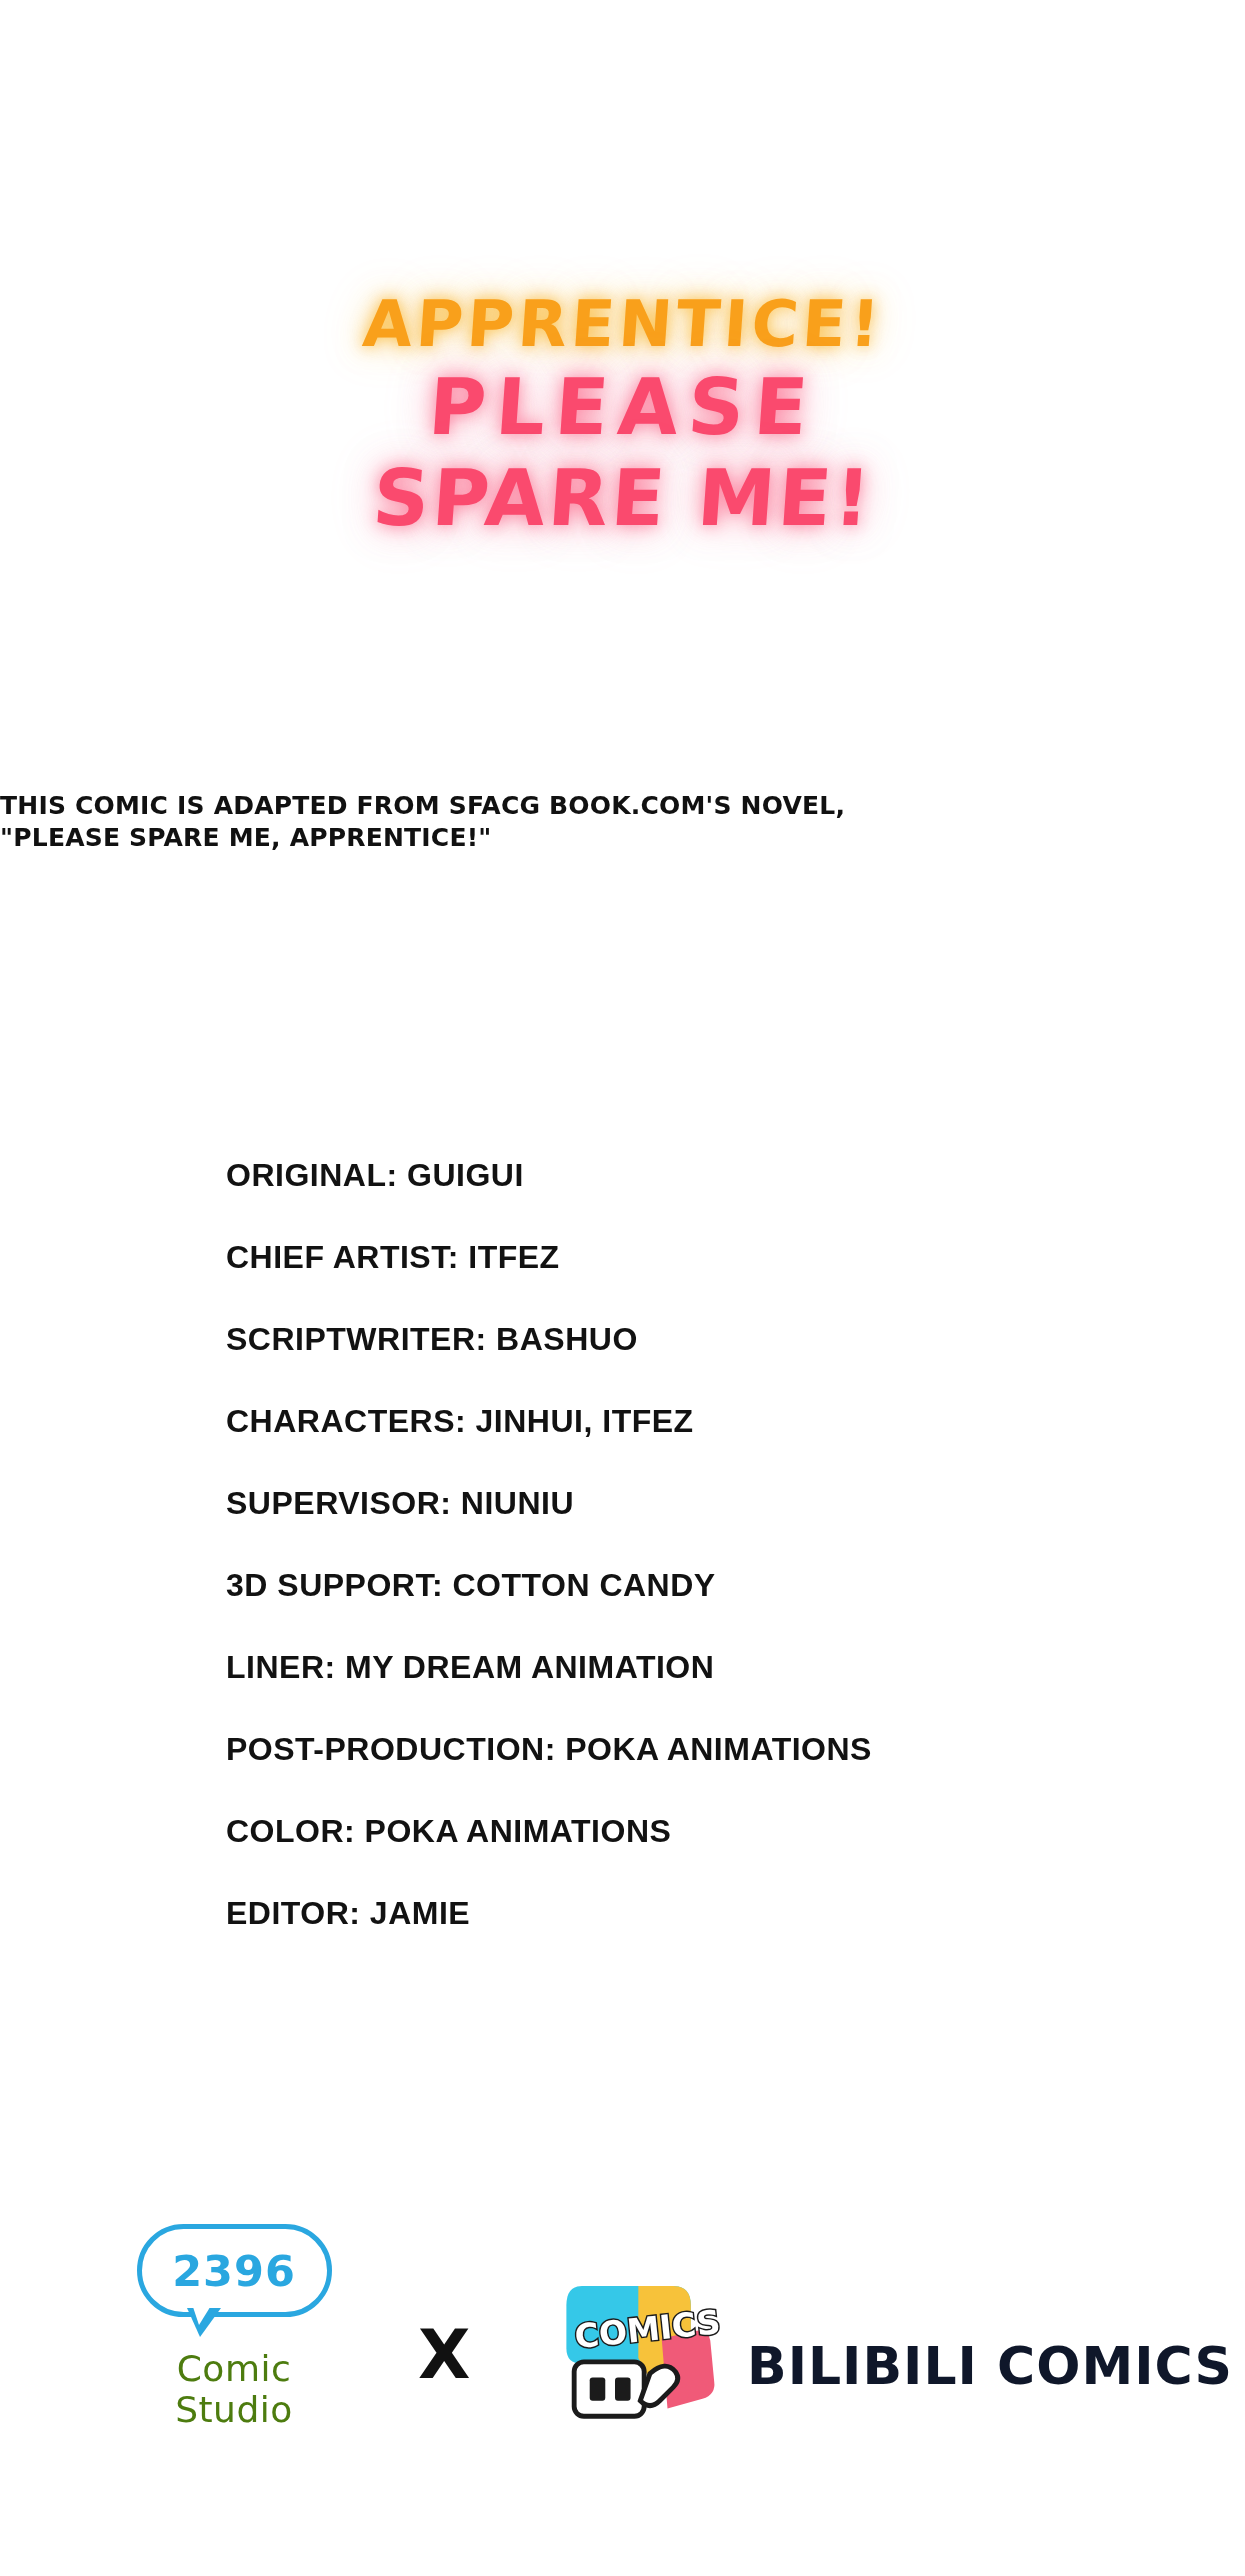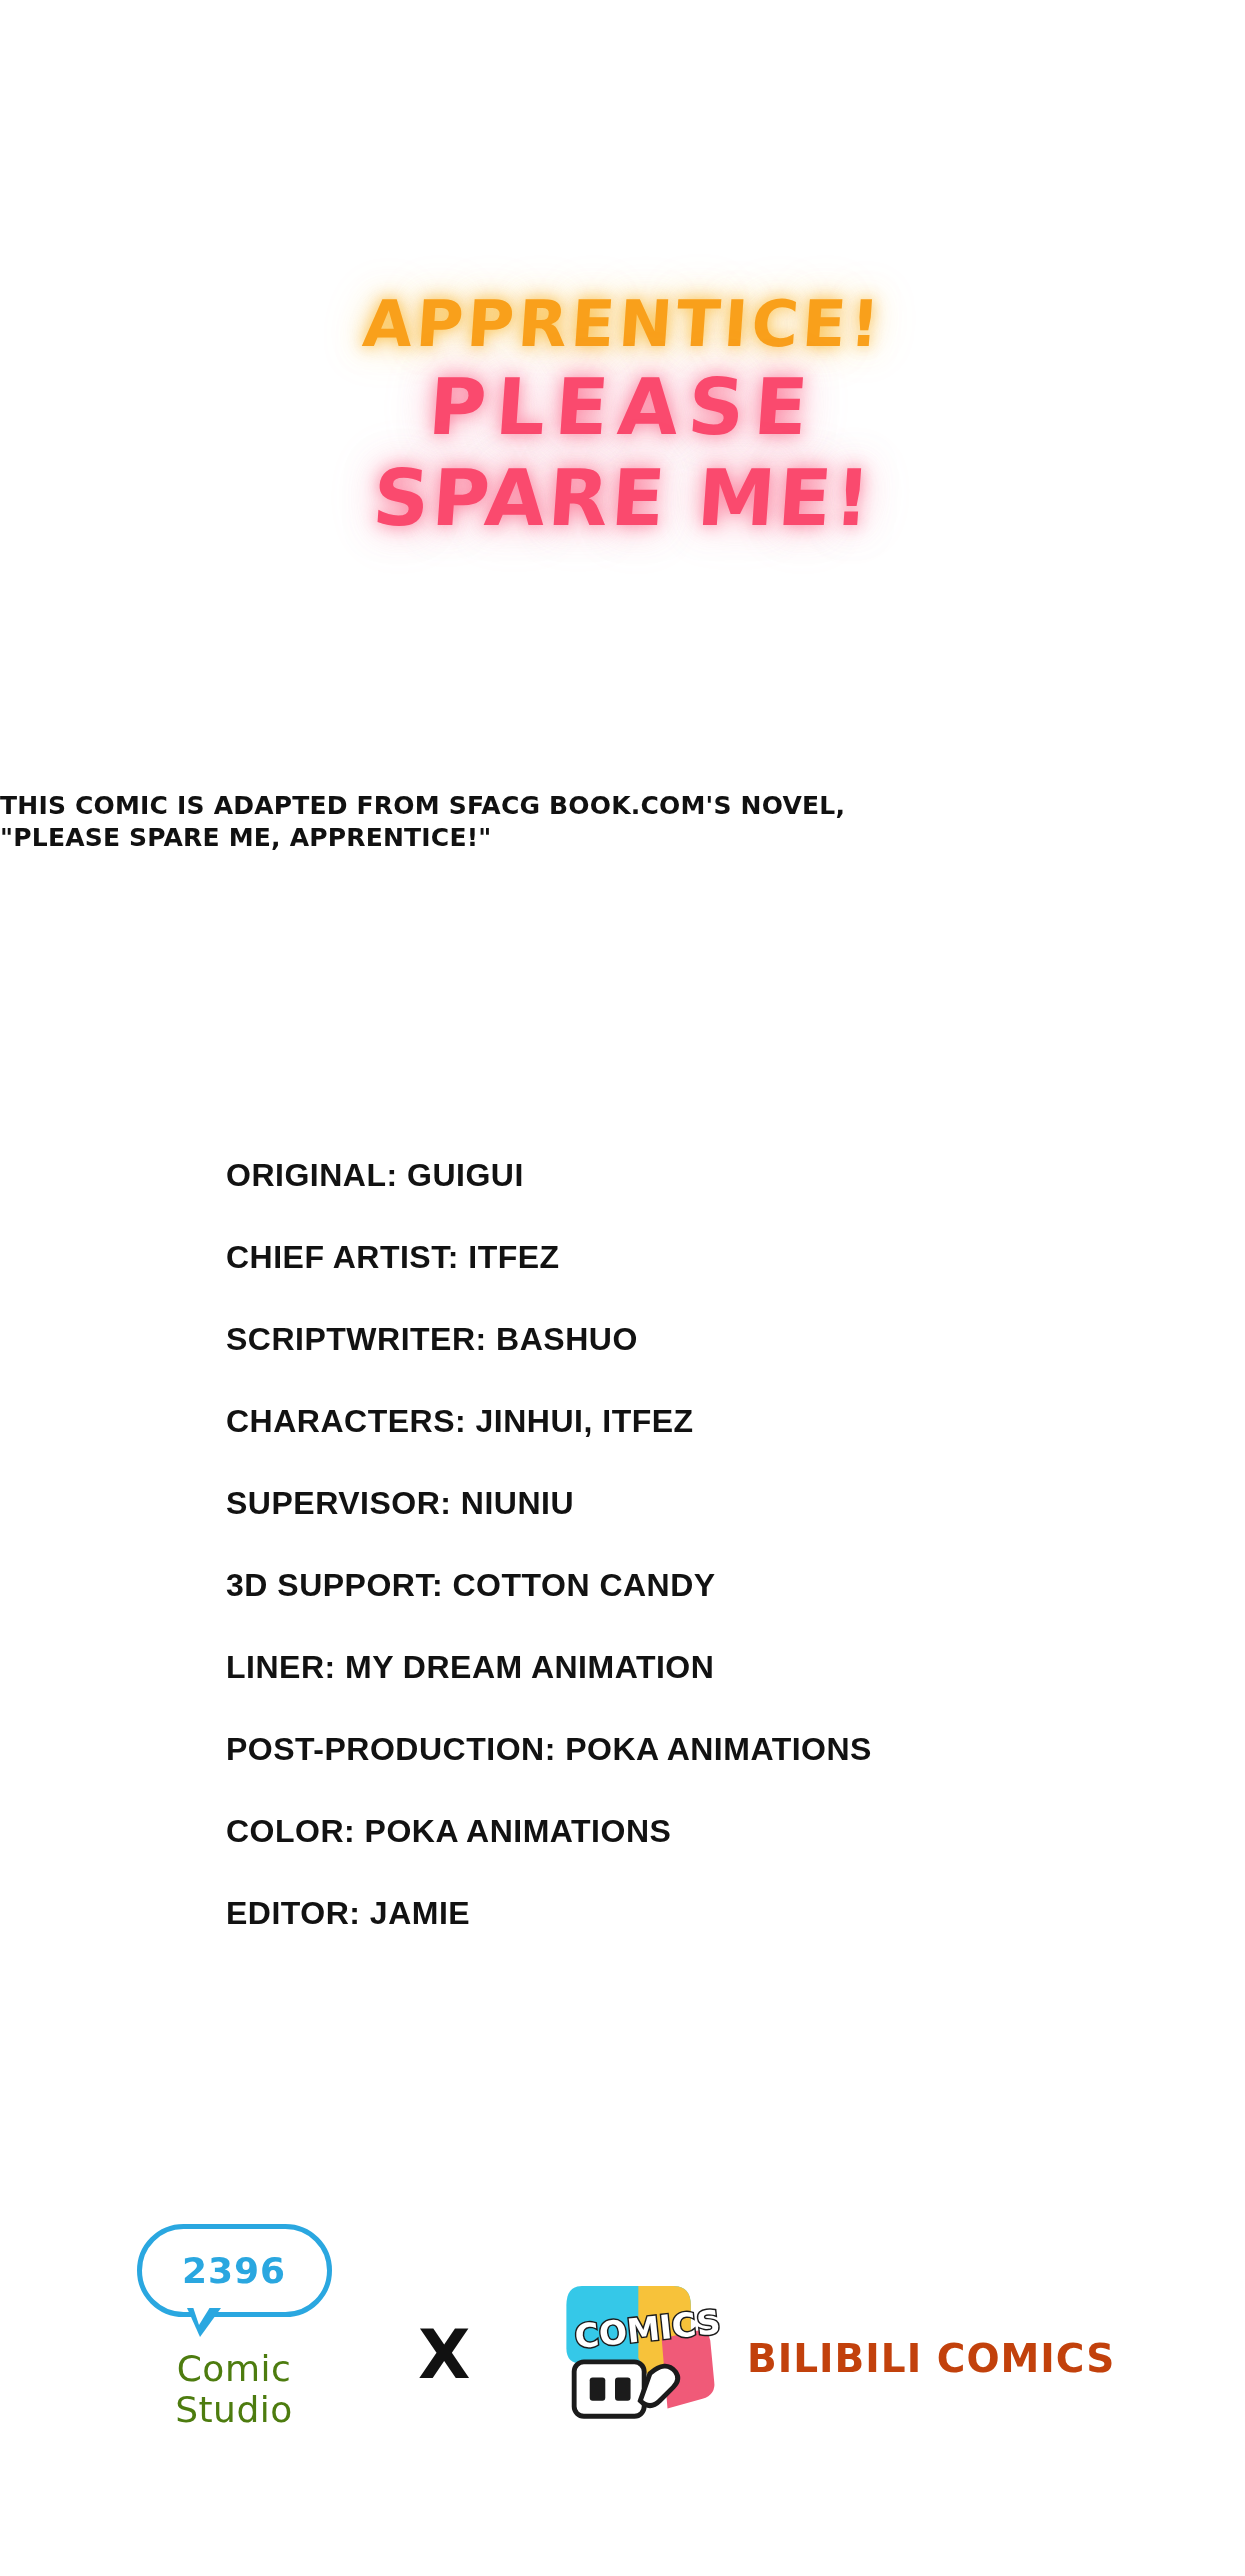--- a/index.html
+++ b/index.html
@@ -134,21 +134,21 @@
     border: 5.8px solid #2aa7e0;
     border-radius: 47px;
     box-sizing: border-box;
     display: flex;
     align-items: center;
     justify-content: center;
   }
   .bubble-text {
     font-family: "DejaVu Sans", sans-serif;
     font-weight: bold;
-    font-size: 36px;
+    font-size: 43px;
     color: #2aa7e0;
     letter-spacing: 1px;
   }
   .bubble-tail {
     position: absolute;
     left: 45px;
     bottom: -25px;
     width: 0;
     height: 0;
     border-left: 13.6px solid transparent;
@@ -192,22 +192,22 @@
     width: 175px;
     height: 151px;
   }
 
   .partner-name {
     position: absolute;
     left: 747px;
     top: 112px;
     font-family: "DejaVu Sans", sans-serif;
     font-weight: bold;
-    font-size: 39px;
-    color: #c2410c;
+    font-size: 52px;
+    color: #0f172a;
     letter-spacing: 1px;
     white-space: nowrap;
   }
 </style>
 </head>
 <body>
 
 <div class="page">
 
   <div class="title-block">

